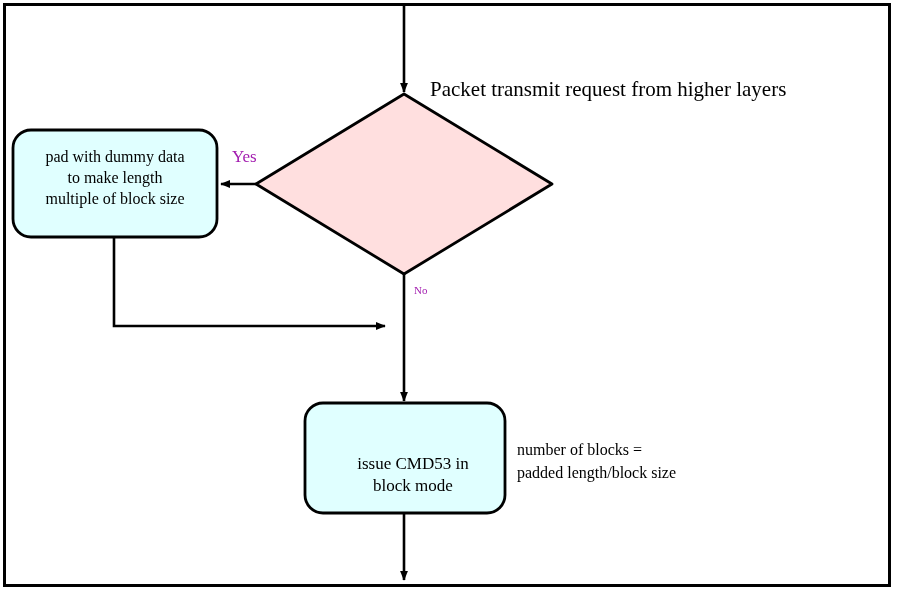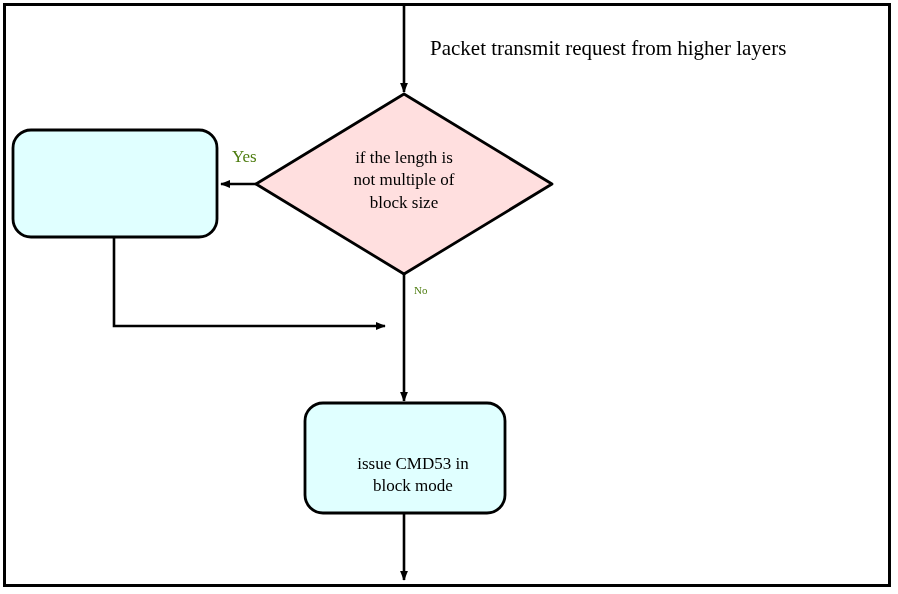--- a/index.html
+++ b/index.html
@@ -35,36 +35,37 @@
     position: absolute;
     text-align: center;
     color: #000000;
     font-family: "Liberation Serif", "DejaVu Serif", serif;
     line-height: 1.32;
     white-space: pre-line;
     pointer-events: none;
   }
   .edge-label {
     position: absolute;
-    color: #4d7c0f;
+    color: #a21caf;
     font-family: "Liberation Serif", "DejaVu Serif", serif;
     white-space: nowrap;
   }
   .annot-label {
     position: absolute;
     color: #000000;
     font-family: "Liberation Serif", "DejaVu Serif", serif;
     line-height: 1.45;
     white-space: pre-line;
   }
   .caption-label {
     position: absolute;
     color: #000000;
     font-family: "Liberation Serif", "DejaVu Serif", serif;
     white-space: nowrap;
+    margin-top: 41px;
   }
 
   
   #pad-node-label   { left: 13px;  top: 146px; width: 204px; font-size: 16px; }
   #cmd53-node-label { left: 305px; top: 453px; width: 216px; font-size: 17px; }
   #decision-label   { left: 284px; top: 147px; width: 240px; font-size: 17px; }
 
   
   #yes-label { left: 232px; top: 147px; font-size: 17px; }
   #no-label  { left: 414px; top: 284px; font-size: 11px; }
@@ -98,29 +99,31 @@
 
     <path d="M114,237 L114,326 L385,326" fill="none" stroke="#000000" stroke-width="2.6" marker-end="url(#arrowhead)"></path>
 
     <line x1="404" y1="274" x2="404" y2="401" stroke="#000000" stroke-width="2.6" marker-end="url(#arrowhead)"></line>
 
     <rect x="305" y="403" width="200" height="110" rx="18" ry="18" fill="#e0ffff" stroke="#000000" stroke-width="2.8"></rect>
 
     <line x1="404" y1="513" x2="404" y2="580" stroke="#000000" stroke-width="2.6" marker-end="url(#arrowhead)"></line>
   </svg>
 
-  <div class="node-label" id="decision-label">if the length is
-not multiple of
-block size</div>
 
+  <div class="node-label" id="pad-node-label">pad with dummy data
+to make length
+multiple of block size</div>
 
   <div class="node-label" id="cmd53-node-label">issue CMD53 in
 block mode</div>
 
   <div class="edge-label" id="yes-label">Yes</div>
 
   <div class="edge-label" id="no-label">No</div>
 
+  <div class="annot-label" id="blocks-annotation">number of blocks =
+padded length/block size</div>
 
   <div class="caption-label" id="top-caption">Packet transmit request from higher layers</div>
 
 
 </div>
 
 </body></html>

